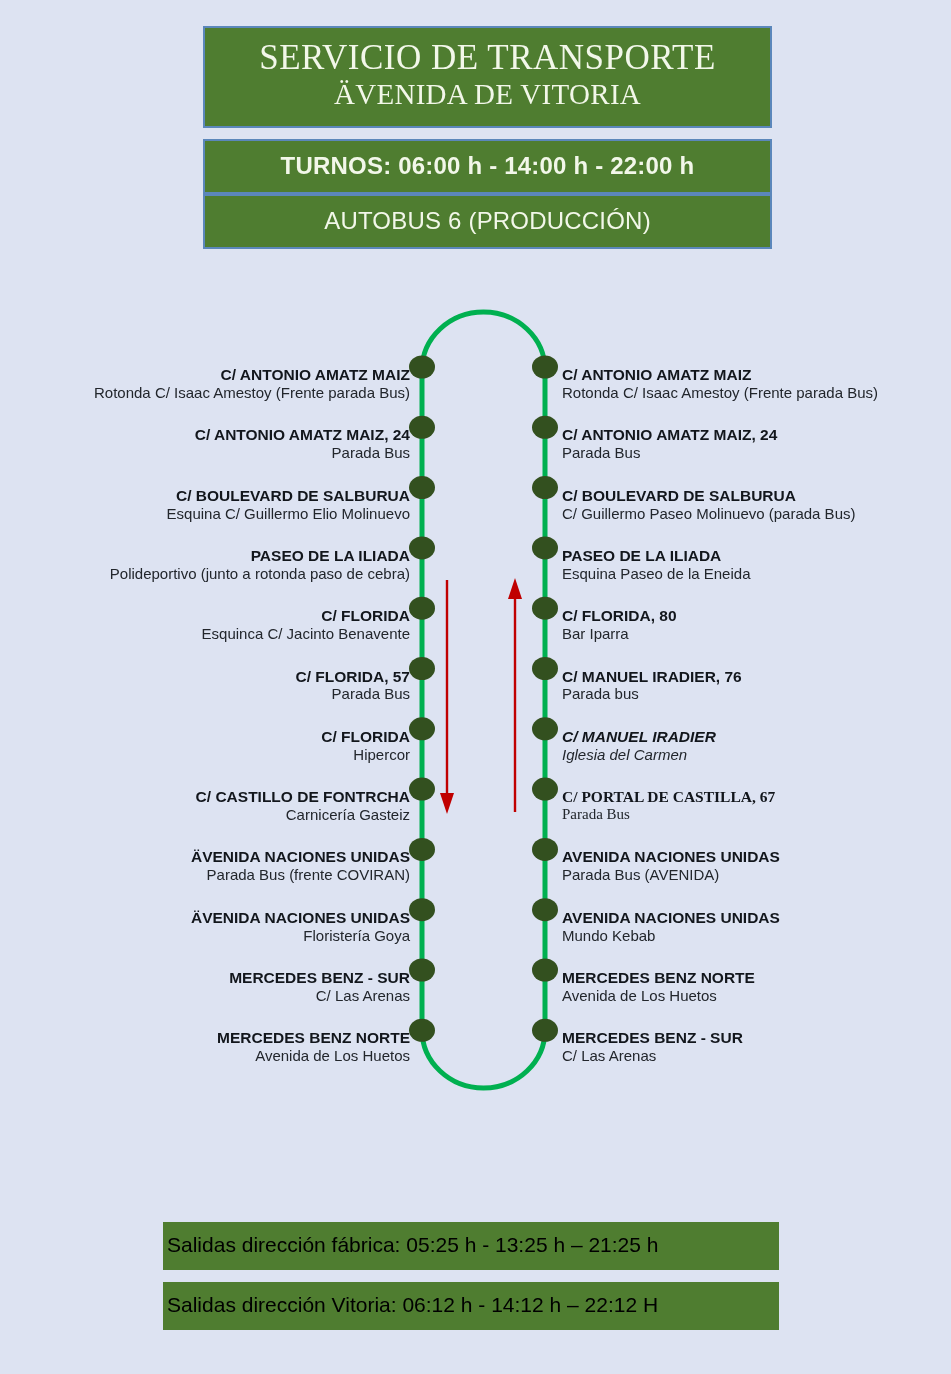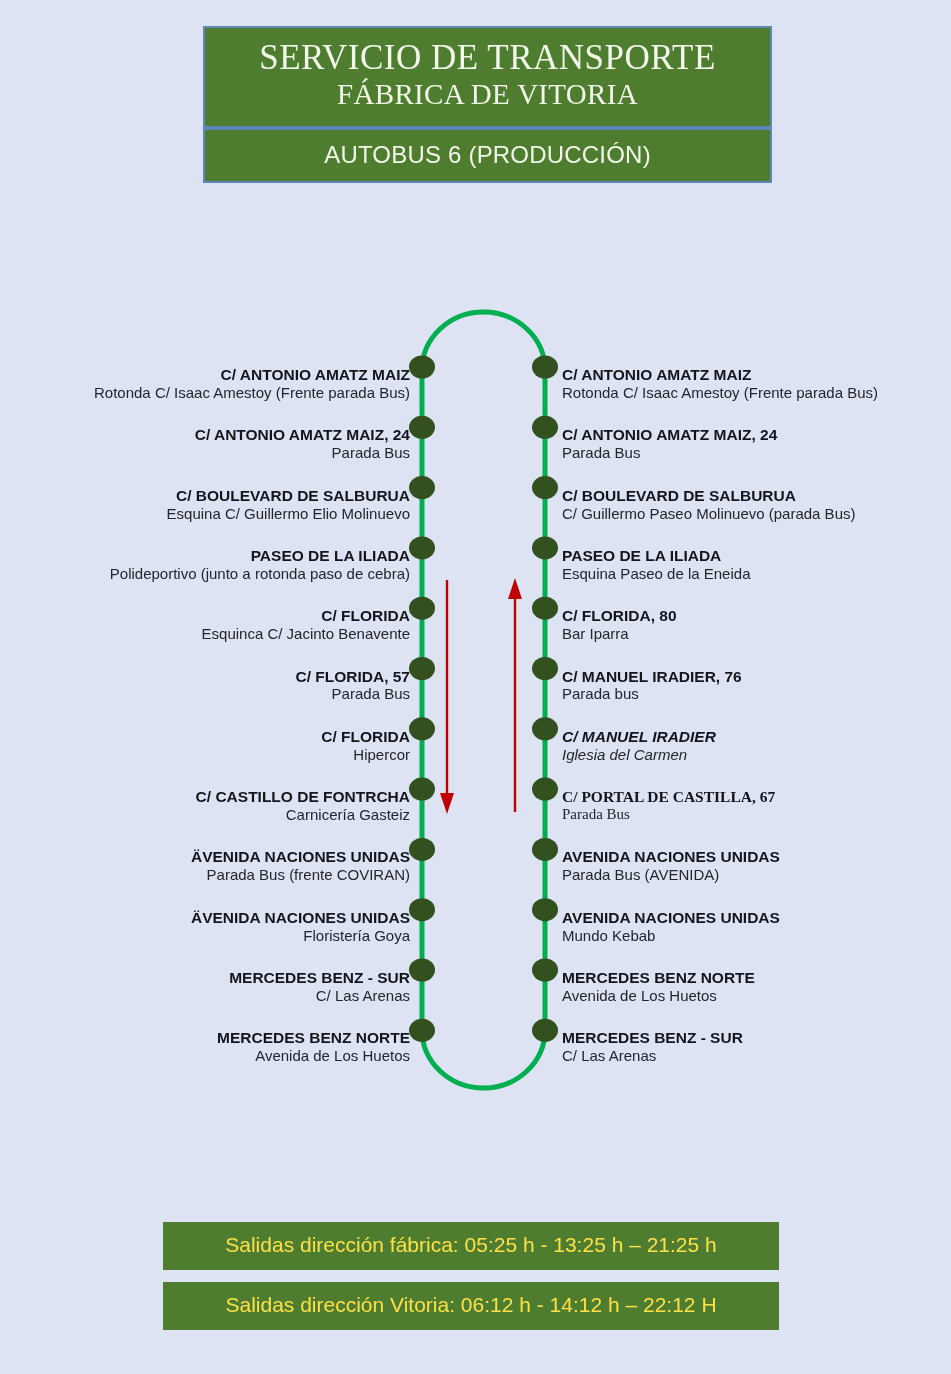--- a/index.html
+++ b/index.html
@@ -97,38 +97,39 @@
 
   
   .footer-stack {
     position: absolute;
     left: 163px;
     top: 1222px;
     width: 616px;
   }
   .footer-bar {
     background: #4f7d30;
-    color: #fde047;
-    text-align: center;
+    color: #000000;
+    text-align: left;
     font-size: 21px;
     padding: 11px 4px 13px 4px;
     box-sizing: border-box;
   }
   .footer-bar + .footer-bar {
     margin-top: 12px;
   }
 </style>
 </head>
 <body>
 
 <div class="header-stack">
   <div class="banner banner-title">
     <span class="line1">SERVICIO DE TRANSPORTE</span>
-    <span class="line2">FÁBRICA DE VITORIA</span>
+    <span class="line2">ÄVENIDA DE VITORIA</span>
   </div>
+  <div class="banner banner-turnos">TURNOS:  06:00 h - 14:00 h -  22:00 h</div>
   <div class="banner banner-autobus">AUTOBUS 6 (PRODUCCIÓN)</div>
 </div>
 
 <svg id="route-diagram" viewBox="0 0 951 1374" xmlns="http://www.w3.org/2000/svg">
 
   <path d="M 422,370 L 422,1030
            A 61.5,58 0 0 0 545,1030
            L 545,370
            A 61.5,58 0 0 0 422,370 Z" fill="none" stroke="#00b050" stroke-width="5"></path>
 

